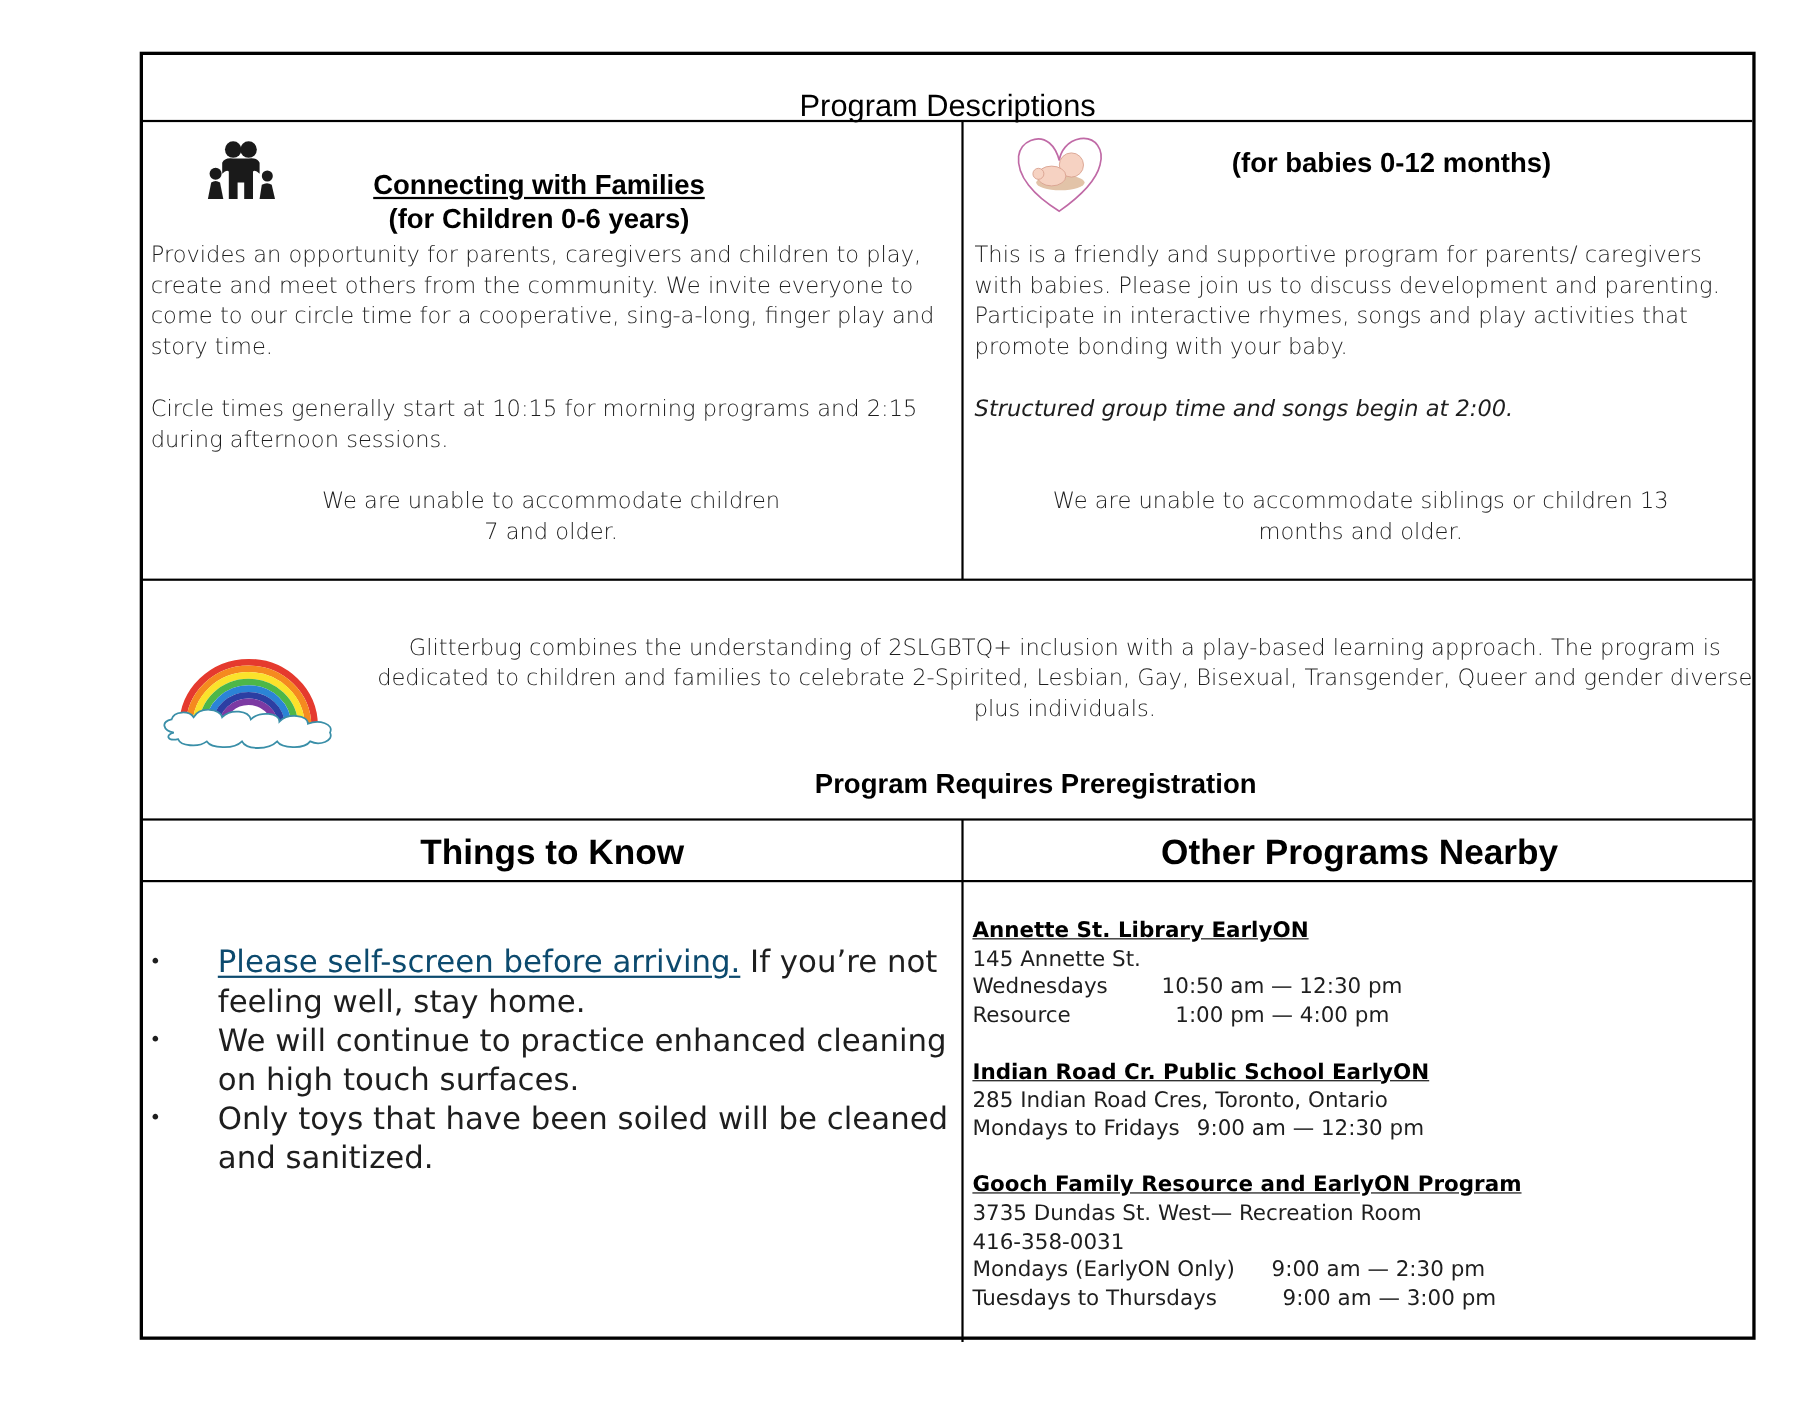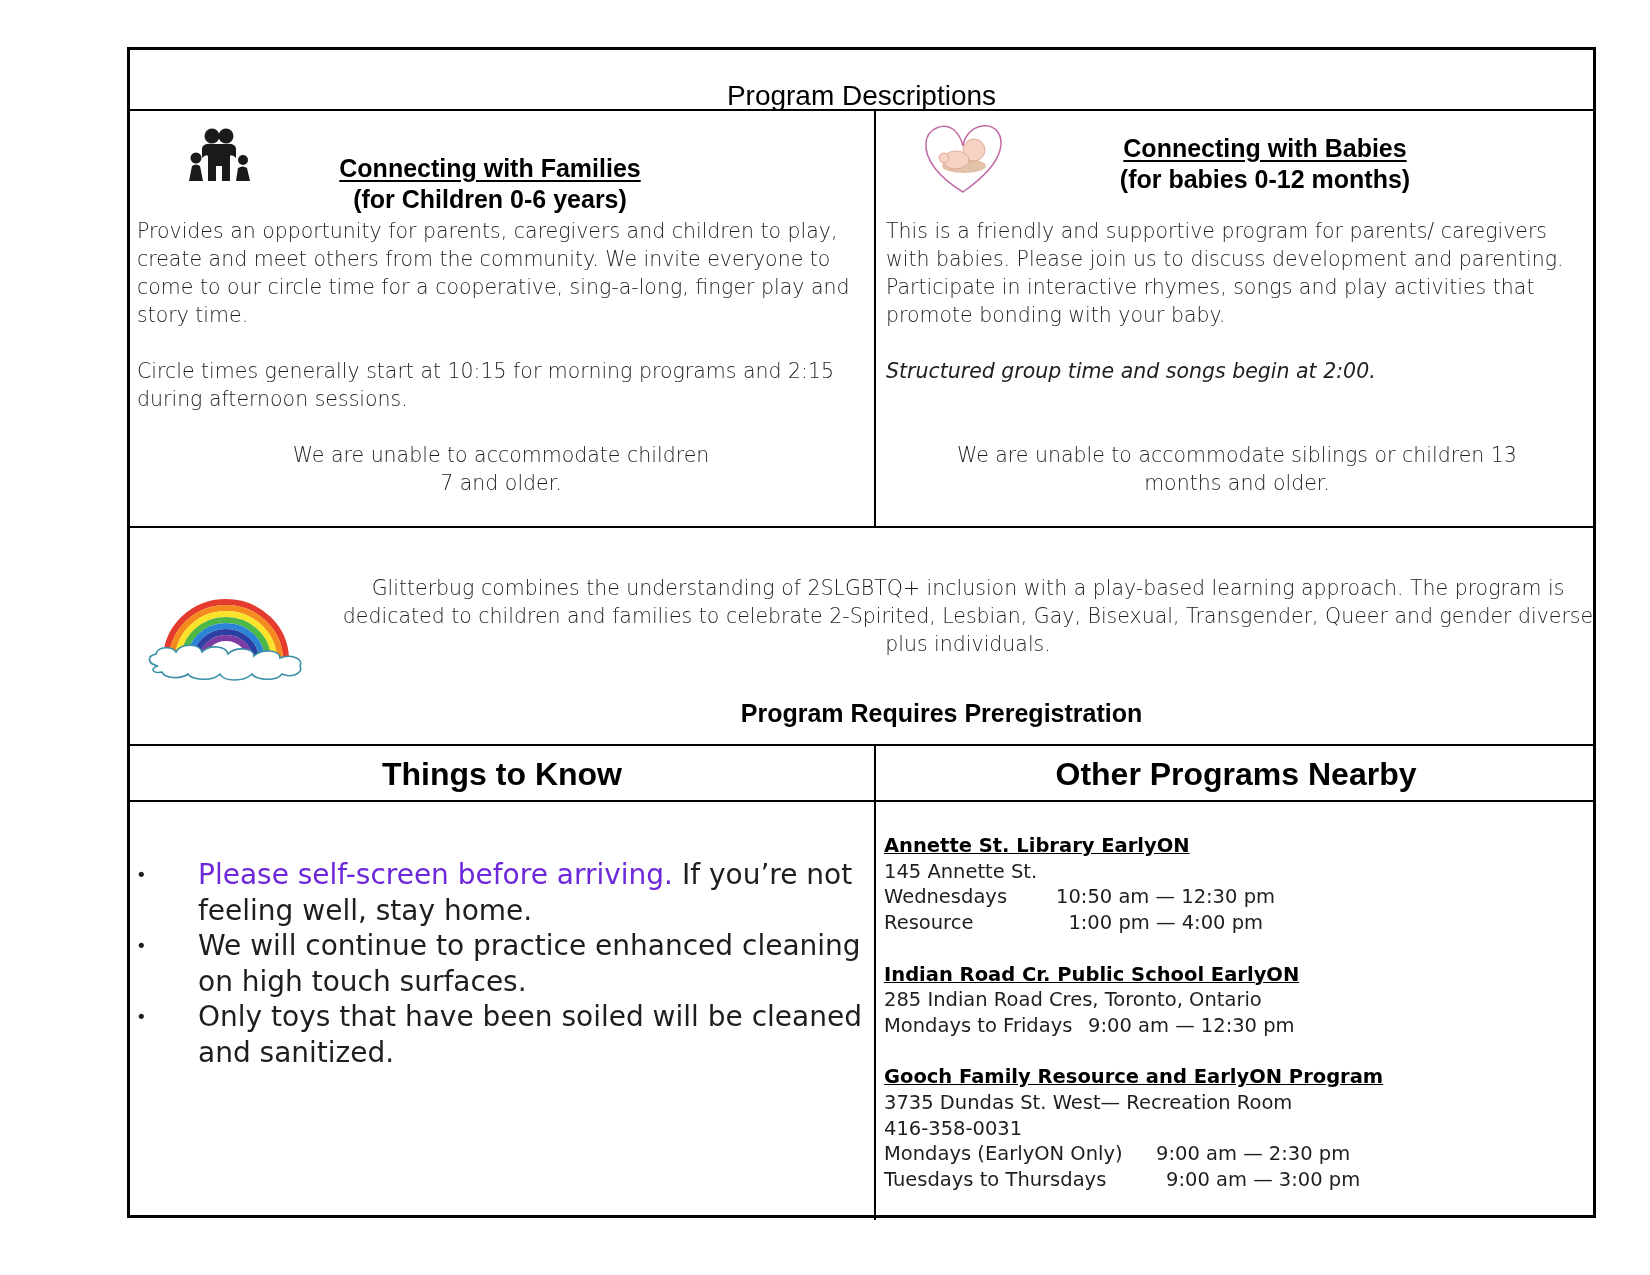--- a/index.html
+++ b/index.html
@@ -12,21 +12,21 @@
   .abs { position: absolute; }
   .title { font-family: "Liberation Sans", sans-serif; font-weight: normal; font-size: 28px; color: #000; text-align: center; margin-top: 16px; }
   .h2 { font-family: "Liberation Sans", sans-serif; font-weight: bold; font-size: 25px; color: #000; text-align: center; line-height: 31px; }
   .u { text-decoration: underline; text-underline-offset: 3px; }
   .body { font-family: "DejaVu Sans", sans-serif; font-size: 20.5px; line-height: 28px; color: #1e1e1e; font-weight: 300; }
   .center { text-align: center; }
   .sechead { font-family: "Liberation Sans", sans-serif; font-weight: bold; font-size: 32px; color: #000; text-align: center; }
   ul.ttk { list-style: none; margin: 0; padding: 0; }
   ul.ttk li { position: relative; padding-left: 68px; font-family: "DejaVu Sans", sans-serif; font-size: 28px; line-height: 35.5px; color: #1e1e1e; }
   ul.ttk li .bullet { position: absolute; left: 6px; top: 0; font-size: 18px; }
-  .link { color: #6d28d9; text-underline-offset: 3px; cursor: pointer; }
+  .link { color: #0c4a6e; text-decoration: underline; text-underline-offset: 3px; cursor: pointer; }
   .prog { font-family: "DejaVu Sans", sans-serif; font-size: 19.5px; line-height: 25.7px; color: #1e1e1e; }
   .prog .pname { font-weight: bold; text-decoration: underline; color: #000; font-size: 19.5px; }
   .prog .row { display: flex; white-space: pre; }
   .prog .gap { height: 25.7px; }
 </style>
 </head>
 <body>
 
 <div class="page">
 
@@ -62,21 +62,20 @@
   <div class="abs" style="left:790px; top:70px; width:86px; height:76px;">
     <svg width="86" height="76" viewBox="0 0 86 76">
       <path d="M43 72 C20 58 4 40 6 22 C8 8 24 2 34 10 C40 15 42 22 43 26 C44 18 50 8 62 6 C76 4 84 16 80 30 C76 46 60 60 43 72 Z" fill="none" stroke="#c06aa6" stroke-width="1.5"></path>
       <ellipse cx="44" cy="46" rx="22" ry="7" fill="#e2c3a8"></ellipse>
       <circle cx="54" cy="30" r="11" fill="#f6d2c2" stroke="#d8a08e" stroke-width="0.8"></circle>
       <ellipse cx="36" cy="40" rx="13" ry="9" fill="#f6d2c2" stroke="#d8a08e" stroke-width="0.8"></ellipse>
       <circle cx="24" cy="38" r="5" fill="#f6d2c2" stroke="#d8a08e" stroke-width="0.8"></circle>
     </svg>
   </div>
   <div class="abs h2" style="left:860px; width:550px; top:83px;">
-    <div class="u">Connecting with Babies</div>
     <div>(for babies 0-12 months)</div>
   </div>
   <div class="abs body" style="left:756px; width:710px; top:167px;">This is a  friendly and supportive program for parents/ caregivers with babies. Please join us to discuss development and parenting. Participate in interactive rhymes, songs and play activities that promote bonding with your baby.</div>
   <div class="abs body" style="left:756px; width:710px; top:307px;font-style:italic;">Structured group time and songs begin at 2:00.</div>
   <div class="abs body center" style="left:752px; width:710px; top:391px;">
     <div>We are unable to accommodate siblings or children 13</div>
     <div>months and older.</div>
   </div>
 
   <div class="hline" style="top:476px;"></div>

